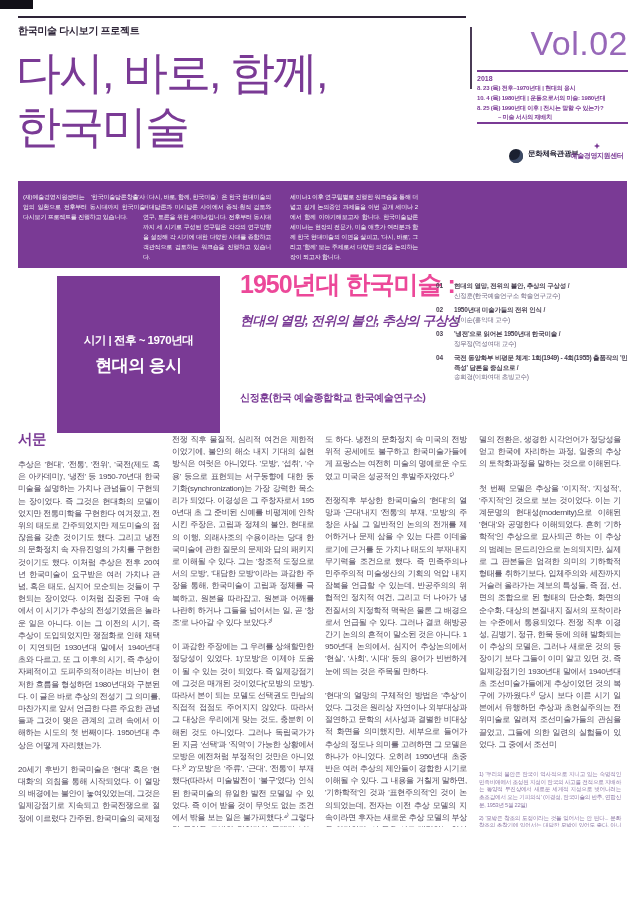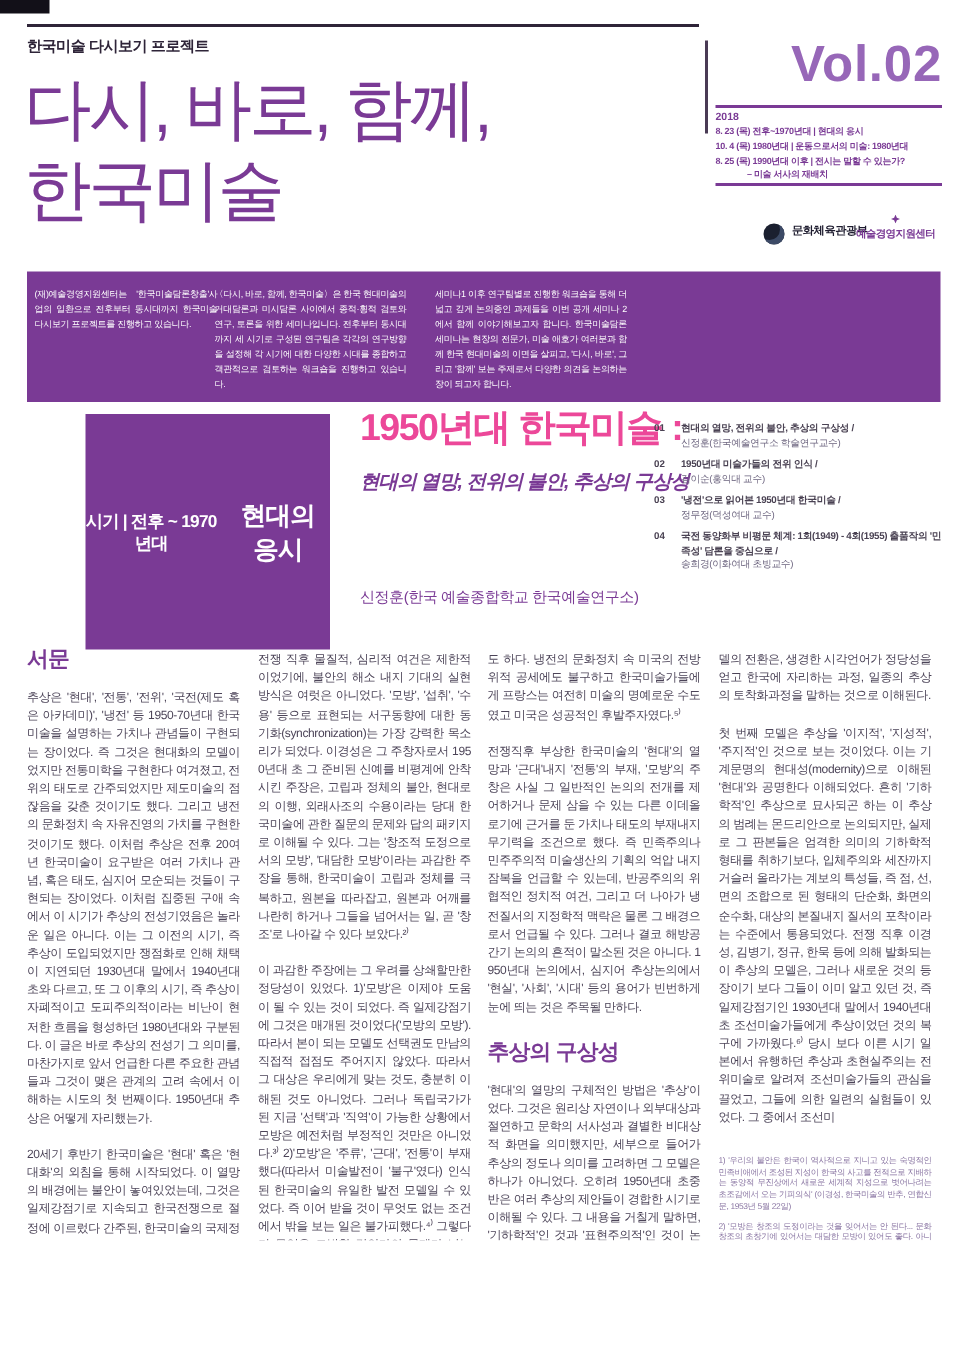--- a/index.html
+++ b/index.html
@@ -7,21 +7,21 @@
         font-family:"Liberation Sans",sans-serif;}
   .abs{position:absolute;}
 
   
   .corner-mark{left:0;top:0;width:33px;height:9px;background:#121018;}
   .top-rule{left:18px;top:16px;width:448px;height:2px;background:#2e2438;}
   .project-label{left:18px;top:24px;font-size:10px;font-weight:bold;color:#2e2438;letter-spacing:-0.3px;}
   .main-title{left:16px;top:46px;width:440px;font-size:45px;line-height:54px;font-weight:normal;
               color:#7a3a95;letter-spacing:-2px;}
   .v-rule{left:470px;top:27px;width:2px;height:62px;background:#4a3b55;}
-  .volume{left:477px;top:24px;width:151px;text-align:right;font-size:34px;font-weight:700;
+  .volume{left:477px;top:24px;width:151px;text-align:right;font-size:34px;font-weight:400;
           color:#9767b8;letter-spacing:0.5px;}
   .rule-a{left:477px;top:70px;width:151px;height:2px;background:#7a3a95;}
   .year{left:477px;top:75px;font-size:7px;font-weight:bold;color:#7a3a95;}
   .schedule{left:477px;top:84px;width:162px;font-size:6px;line-height:9.8px;font-weight:bold;
             color:#7a3a95;letter-spacing:-0.2px;}
   .schedule .indent{padding-left:21px;}
   .rule-b{left:477px;top:122px;width:151px;height:2px;background:#7a3a95;}
   .logo1{left:477px;top:149px;display:flex;align-items:flex-start;gap:5px;padding-left:32px;}
   .logo1-icon{width:14px;height:14px;border-radius:50%;background:#1b2030;
               box-shadow:inset -3px -3px 0 0 #3c4a66;}
@@ -34,28 +34,28 @@
   
   .band{left:18px;top:181px;width:609px;height:87px;background:#7a3a95;}
   .band-col{position:absolute;top:11px;width:122px;font-size:6px;line-height:10px;color:#ffffff;
             text-align:justify;word-break:break-all;letter-spacing:-0.2px;}
   .band-col.c1{left:5px;}
   .band-col.c2{left:125px;width:128px;}
   .band-col.c3{left:272px;width:128px;}
 
   
   .period-box{left:57px;top:276px;width:163px;height:157px;background:#7a3a95;color:#fff;
-              display:flex;flex-direction:row;align-items:center;justify-content:center;gap:6px;text-align:center;}
+              display:flex;flex-direction:column;align-items:center;justify-content:center;gap:6px;}
   .period-label{font-size:11.5px;font-weight:bold;letter-spacing:-0.5px;}
   .period-title{font-size:17px;font-weight:bold;letter-spacing:-0.5px;}
   .feature-title{left:240px;top:268px;width:330px;font-size:25px;font-weight:bold;color:#ec4899;
                  letter-spacing:-1px;}
   .feature-subtitle{left:240px;top:312px;width:330px;font-size:13px;font-weight:bold;color:#7a3a95;
                     letter-spacing:-0.6px;font-style:italic;}
-  .byline{left:240px;top:391px;font-size:10px;font-weight:400;color:#7a3a95;letter-spacing:-0.3px;}
+  .byline{left:240px;top:391px;font-size:10px;font-weight:700;color:#7a3a95;letter-spacing:-0.3px;}
   .agenda{left:436px;top:281px;width:195px;}
   .agenda-item{display:flex;gap:6px;margin-bottom:5px;}
   .agenda-no{font-size:6.5px;line-height:9.5px;font-weight:bold;color:#4a4253;flex:0 0 12px;}
   .agenda-title{font-size:6.5px;line-height:9.5px;font-weight:bold;color:#4a4253;letter-spacing:-0.2px;}
   .agenda-speaker{font-size:6.5px;line-height:9.5px;color:#6e6680;letter-spacing:-0.2px;}
 
   
   .col{position:absolute;width:142px;}
   .col.c1{left:18px;top:430px;}
   .col.c2{left:172px;top:434px;}
@@ -162,21 +162,20 @@
   </div>
 
   <div class="col c2">
     <p>전쟁 직후 물질적, 심리적 여건은 제한적이었기에, 불안의 해소 내지 기대의 실현 방식은 여럿은 아니었다. '모방', '섭취', '수용' 등으로 표현되는 서구동향에 대한 동기화(synchronization)는 가장 강력한 목소리가 되었다. 이경성은 그 주창자로서 1950년대 초 그 준비된 신예를 비평계에 안착시킨 주장은, 고립과 정체의 불안, 현대로의 이행, 외래사조의 수용이라는 당대 한국미술에 관한 질문의 문제와 답의 패키지로 이해될 수 있다. 그는 '창조적 도정으로서의 모방', '대담한 모방'이라는 과감한 주장을 통해, 한국미술이 고립과 정체를 극복하고, 원본을 따라잡고, 원본과 어깨를 나란히 하거나 그들을 넘어서는 일, 곧 '창조'로 나아갈 수 있다 보았다.²⁾</p>
     <p>이 과감한 주장에는 그 우려를 상쇄할만한 정당성이 있었다. 1)'모방'은 이제야 도움이 될 수 있는 것이 되었다. 즉 일제강점기에 그것은 매개된 것이었다('모방의 모방'). 따라서 본이 되는 모델도 선택권도 만남의 직접적 접점도 주어지지 않았다. 따라서 그 대상은 우리에게 맞는 것도, 충분히 이해된 것도 아니었다. 그러나 독립국가가 된 지금 '선택'과 '직역'이 가능한 상황에서 모방은 예전처럼 부정적인 것만은 아니었다.³⁾ 2)'모방'은 '주류', '근대', '전통'이 부재했다(따라서 미술발전이 '불구'였다) 인식된 한국미술의 유일한 발전 모델일 수 있었다. 즉 이어 받을 것이 무엇도 없는 조건에서 밖을 보는 일은 불가피했다.⁴⁾ 그렇다면 무엇을 모방할 것인가의 문제가 남는데, 여기서 하나의 대상이 부상했다. 그것은 유럽미술의 모방에서 자기의 창조로 나아간 미국미술이었다. 그런데 이는 다시 말하면, 미국미술에 대한 평가는 냉정했다는 의미기</p>
   </div>
 
   <div class="col c3">
     <p>도 하다. 냉전의 문화정치 속 미국의 전방위적 공세에도 불구하고 한국미술가들에게 프랑스는 여전히 미술의 명예로운 수도였고 미국은 성공적인 후발주자였다.⁵⁾</p>
     <p>전쟁직후 부상한 한국미술의 '현대'의 열망과 '근대'내지 '전통'의 부재, '모방'의 주창은 사실 그 일반적인 논의의 전개를 제어하거나 문제 삼을 수 있는 다른 이데올로기에 근거를 둔 가치나 태도의 부재내지 무기력을 조건으로 했다. 즉 민족주의나 민주주의적 미술생산의 기획의 억압 내지 잠복을 언급할 수 있는데, 반공주의의 위협적인 정치적 여건, 그리고 더 나아가 냉전질서의 지정학적 맥락은 물론 그 배경으로서 언급될 수 있다. 그러나 결코 해방공간기 논의의 흔적이 말소된 것은 아니다. 1950년대 논의에서, 심지어 추상논의에서 '현실', '사회', '시대' 등의 용어가 빈번하게 눈에 띄는 것은 주목될 만하다.</p>
-    <h3 class="mid">추상의 구상성</h3>
     <p>'현대'의 열망의 구체적인 방법은 '추상'이었다. 그것은 원리상 자연이나 외부대상과 절연하고 문학의 서사성과 결별한 비대상적 화면을 의미했지만, 세부으로 들어가 추상의 정도나 의미를 고려하면 그 모델은 하나가 아니었다. 오히려 1950년대 초중반은 여러 추상의 제안들이 경합한 시기로 이해될 수 있다. 그 내용을 거칠게 말하면, '기하학적'인 것과 '표현주의적'인 것이 논의되었는데, 전자는 이전 추상 모델의 지속이라면 후자는 새로운 추상 모델의 부상을 의미한다. 이 둘은 서로 대립하는 양상을 보이고, 전선은 개인만큼이나 세대 간에 놓여있었다. 모델은 전자에서 후자로 이행하는 궤적을 그리는데, 근거는 여러 이유 중에도 후자가 보다 '지금 이곳'에 적합한 것이라는 점이 받아들여진 듯 보인다. 이런 의미에서 1950년대 중반 교차되는 추상 모</p>
   </div>
 
   <div class="col c4">
     <p>델의 전환은, 생경한 시각언어가 정당성을 얻고 한국에 자리하는 과정, 일종의 추상의 토착화과정을 말하는 것으로 이해된다.</p>
     <p>첫 번째 모델은 추상을 '이지적', '지성적', '주지적'인 것으로 보는 것이었다. 이는 기계문명의 현대성(modernity)으로 이해된 '현대'와 공명한다 이해되었다. 흔히 '기하학적'인 추상으로 묘사되곤 하는 이 추상의 범례는 몬드리안으로 논의되지만, 실제로 그 판본들은 엄격한 의미의 기하학적 형태를 취하기보다, 입체주의와 세잔까지 거슬러 올라가는 계보의 특성들, 즉 점, 선, 면의 조합으로 된 형태의 단순화, 화면의 순수화, 대상의 본질내지 질서의 포착이라는 수준에서 통용되었다. 전쟁 직후 이경성, 김병기, 정규, 한묵 등에 의해 발화되는 이 추상의 모델은, 그러나 새로운 것의 등장이기 보다 그들이 이미 알고 있던 것, 즉 일제강점기인 1930년대 말에서 1940년대 초 조선미술가들에게 추상이었던 것의 복구에 가까웠다.⁶⁾ 당시 보다 이른 시기 일본에서 유행하던 추상과 초현실주의는 전위미술로 알려져 조선미술가들의 관심을 끌었고, 그들에 의한 일련의 실험들이 있었다. 그 중에서 조선미</p>
     <div class="footnotes">
       <p>1) '우리의 불안은 한국이 역사적으로 지니고 있는 숙명적인 민족비애에서 조성된 지성이 한국의 사고를 전적으로 지배하는 동양적 무진상에서 새로운 세계적 지성으로 벗어나려는 초조감에서 오는 기피의식' (이경성, 한국미술의 반추, 연합신문, 1953년 5월 22일)</p>
       <p>2) '모방은 창조의 도정이라는 것을 잊어서는 안 된다... 문화 창조의 초창기에 있어서는 대담한 모방이 있어도 좋다. 아니 이러한 모방이 도리어 문화 발전을 급속화시키는 것이다'(이경성, 서양화단의 단면도, 예술시보, 1954년 5월 25일). 한국미술의 서구미술 도입과 관련된 쟁점에 대해서 신정훈, '모방과 발전: 1950-60년대 한국 미술비평의 쟁점', 미술사와 시각문화, 19(2017), pp. 126-151.</p>
       <p>3) '일련의 기호를 통하여 극소수의 신분파가 우리의 생활 속에 제공되었다는 것은 무엇보다도 치명적인 사실이라 하겠다. 그리하여 일제의 체제를 이러한 현대들이 서다져 직접 본토를 세계로 향하여 개방' (이경성, 화단의 옥울음, 경향신문, 1953년 6월 19일)</p>

